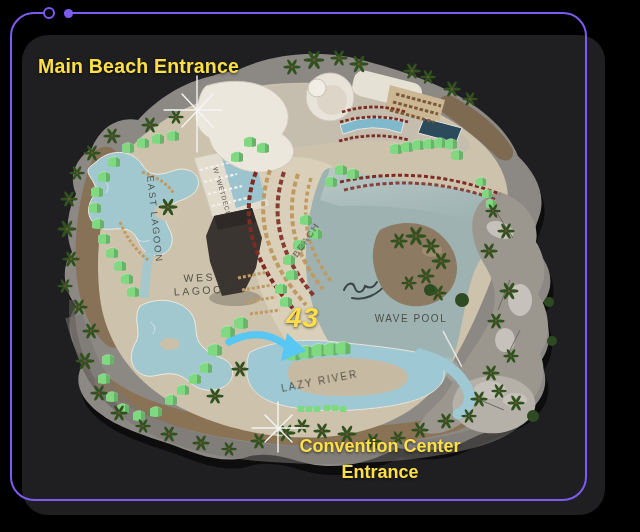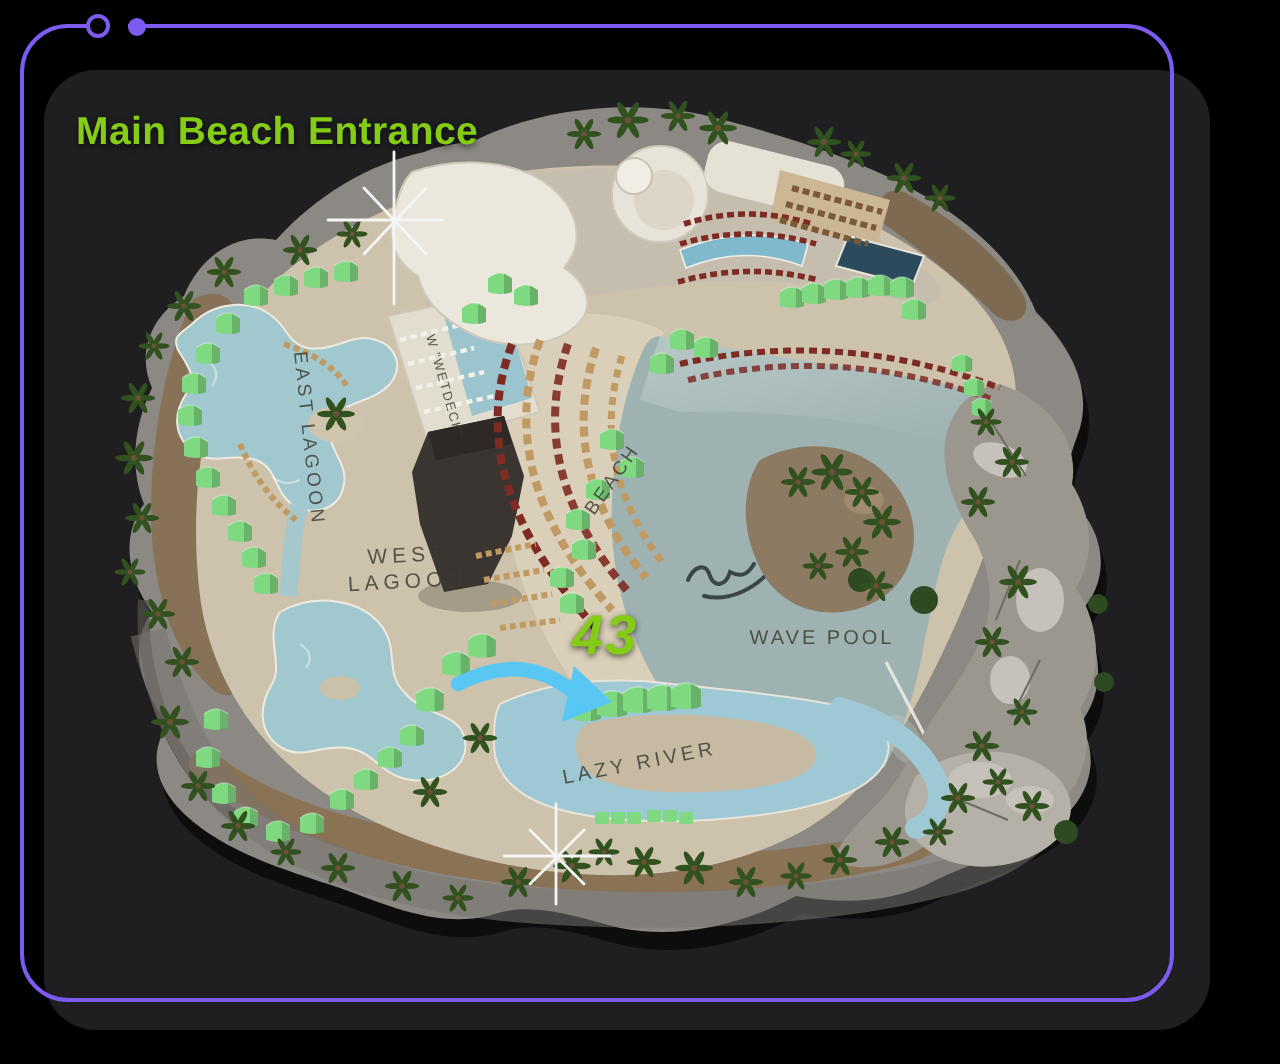--- a/index.html
+++ b/index.html
@@ -7,21 +7,21 @@
          font-family:"Liberation Sans",sans-serif;}
   .card{position:absolute;left:22px;top:35px;width:583px;height:480px;
         background:#1F1F22;border-radius:26px;}
   .map-svg{position:absolute;left:0;top:0;width:640px;height:532px;}
   .frame{position:absolute;left:10px;top:12px;width:577px;height:489px;
          border:2px solid #7D5BF0;border-radius:24px;box-sizing:border-box;pointer-events:none;}
   .gapcover{position:absolute;left:55px;top:11px;width:9px;height:4px;background:#000;}
   .handle{position:absolute;border-radius:50%;box-sizing:border-box;}
   .ring{left:43px;top:7px;width:12px;height:12px;border:2.5px solid #7D5BF0;background:#060606;}
   .dot{left:64px;top:8.5px;width:9px;height:9px;background:#7D5BF0;}
-  .lbl{position:absolute;color:#84cc16;font-weight:700;text-shadow:0 1px 3px rgba(0,0,0,.65);white-space:nowrap;}
+  .lbl{position:absolute;color:#fde047;font-weight:700;text-shadow:0 1px 3px rgba(0,0,0,.65);white-space:nowrap;}
   .lbl-main{left:38px;top:55px;font-size:19.5px;letter-spacing:.2px;}
   .lbl-count{left:286px;top:302px;font-size:28px;letter-spacing:1px;font-style:italic;}
   .lbl-conv{left:275px;top:433px;width:210px;text-align:center;font-size:18px;line-height:26px;white-space:normal;}
   text{font-family:"Liberation Sans",sans-serif;}
   .maplabel{opacity:.82;}
 </style>
 </head>
 <body>
 
 <div class="stage">
@@ -310,19 +310,21 @@
     </g>
     <g style="color: rgb(89, 199, 243);">
       <path d="M229,342 Q262,325 288,347" stroke="currentColor" stroke-width="7.2" fill="none" stroke-linecap="round"></path>
       <path d="M306,351 L281,361 L287,333 Z" fill="currentColor"></path>
     </g>
   </svg>
 
   <div class="lbl lbl-main">Main Beach Entrance</div>
   <div class="lbl lbl-count">43</div>
   <div class="lbl lbl-conv">
+    <div>Convention Center</div>
+    <div>Entrance</div>
   </div>
 
   <div class="frame" style="border-color: rgb(125, 91, 240);"></div>
   <div class="gapcover"></div>
   <div class="handle ring" style="border-color: rgb(125, 91, 240);"></div>
   <div class="handle dot" style="background: rgb(125, 91, 240);"></div>
 </div>
 
 </body></html>

